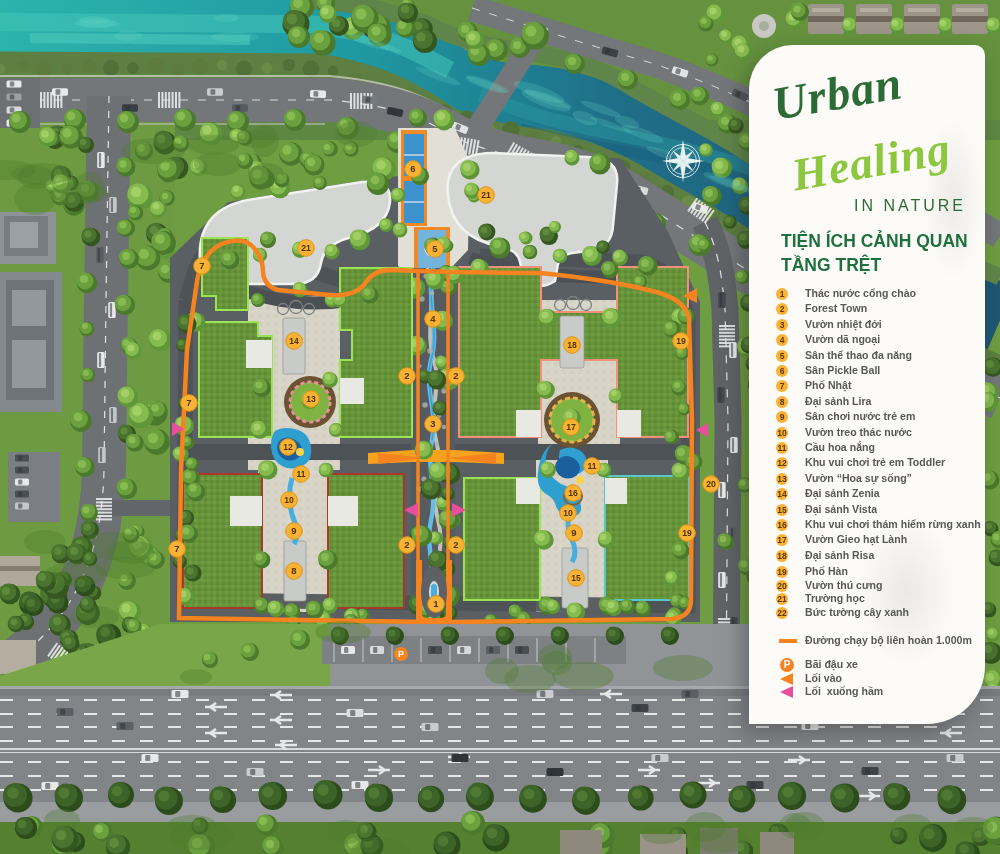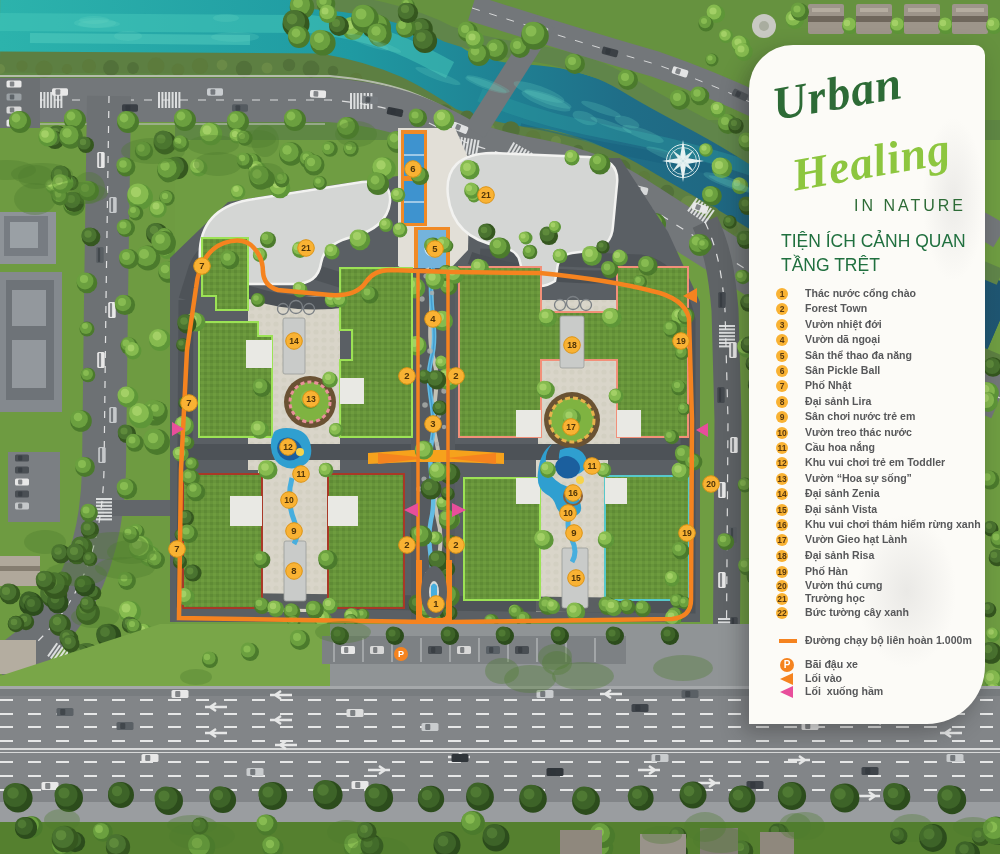--- a/index.html
+++ b/index.html
@@ -7,21 +7,21 @@
 .panel{position:absolute;left:749px;top:45px;width:236px;height:679px;background:#fcfbf7;
  border-radius:44px 10px 58px 0;box-shadow:-6px 8px 22px rgba(30,30,30,.35);
  background-image:radial-gradient(closest-side at 78% 30%,#ecebe8 0%,rgba(236,235,232,0) 100%),
  radial-gradient(closest-side at 70% 75%,#eae9e6 0%,rgba(234,233,230,0) 100%);
  background-size:60% 40%,70% 45%;background-repeat:no-repeat;background-position:100% 18%,60% 85%;}
 .urban{position:absolute;left:23px;top:21px;font-family:"Liberation Serif",serif;font-style:italic;font-weight:bold;
  font-size:47px;color:#2d6b36;transform:rotate(-10deg);letter-spacing:1px;}
 .healing{position:absolute;left:42px;top:90px;font-family:"Liberation Serif",serif;font-style:italic;font-weight:bold;
  font-size:46px;color:#8dc63f;transform:rotate(-10deg);letter-spacing:1px;}
 .innature{position:absolute;right:19px;top:152px;font-size:16px;color:#2d6b36;letter-spacing:3px;font-weight:normal;}
-.tien{position:absolute;left:32px;top:184px;font-size:17.5px;line-height:24px;font-weight:normal;color:#20703f;white-space:nowrap;}
+.tien{position:absolute;left:32px;top:184px;font-size:17.5px;line-height:24px;font-weight:bold;color:#20703f;white-space:nowrap;}
 .li{position:absolute;left:0;height:14px;}
 .nc{position:absolute;left:27px;top:-6px;width:12px;height:12px;border-radius:50%;background:#f9b233;
  color:#5a3a10;font-size:8.5px;font-weight:bold;text-align:center;line-height:12px;}
 .lt{position:absolute;left:56px;top:-7px;white-space:nowrap;font-size:11.5px;font-weight:bold;color:#57585a;transform:scaleX(.92);transform-origin:left center;}
 .ld{position:absolute;}
 </style></head>
 <body>
 <div id="wrap">
 <svg width="1000" height="854" viewBox="0 0 1000 854" font-family="Liberation Sans, sans-serif">
 <defs>

